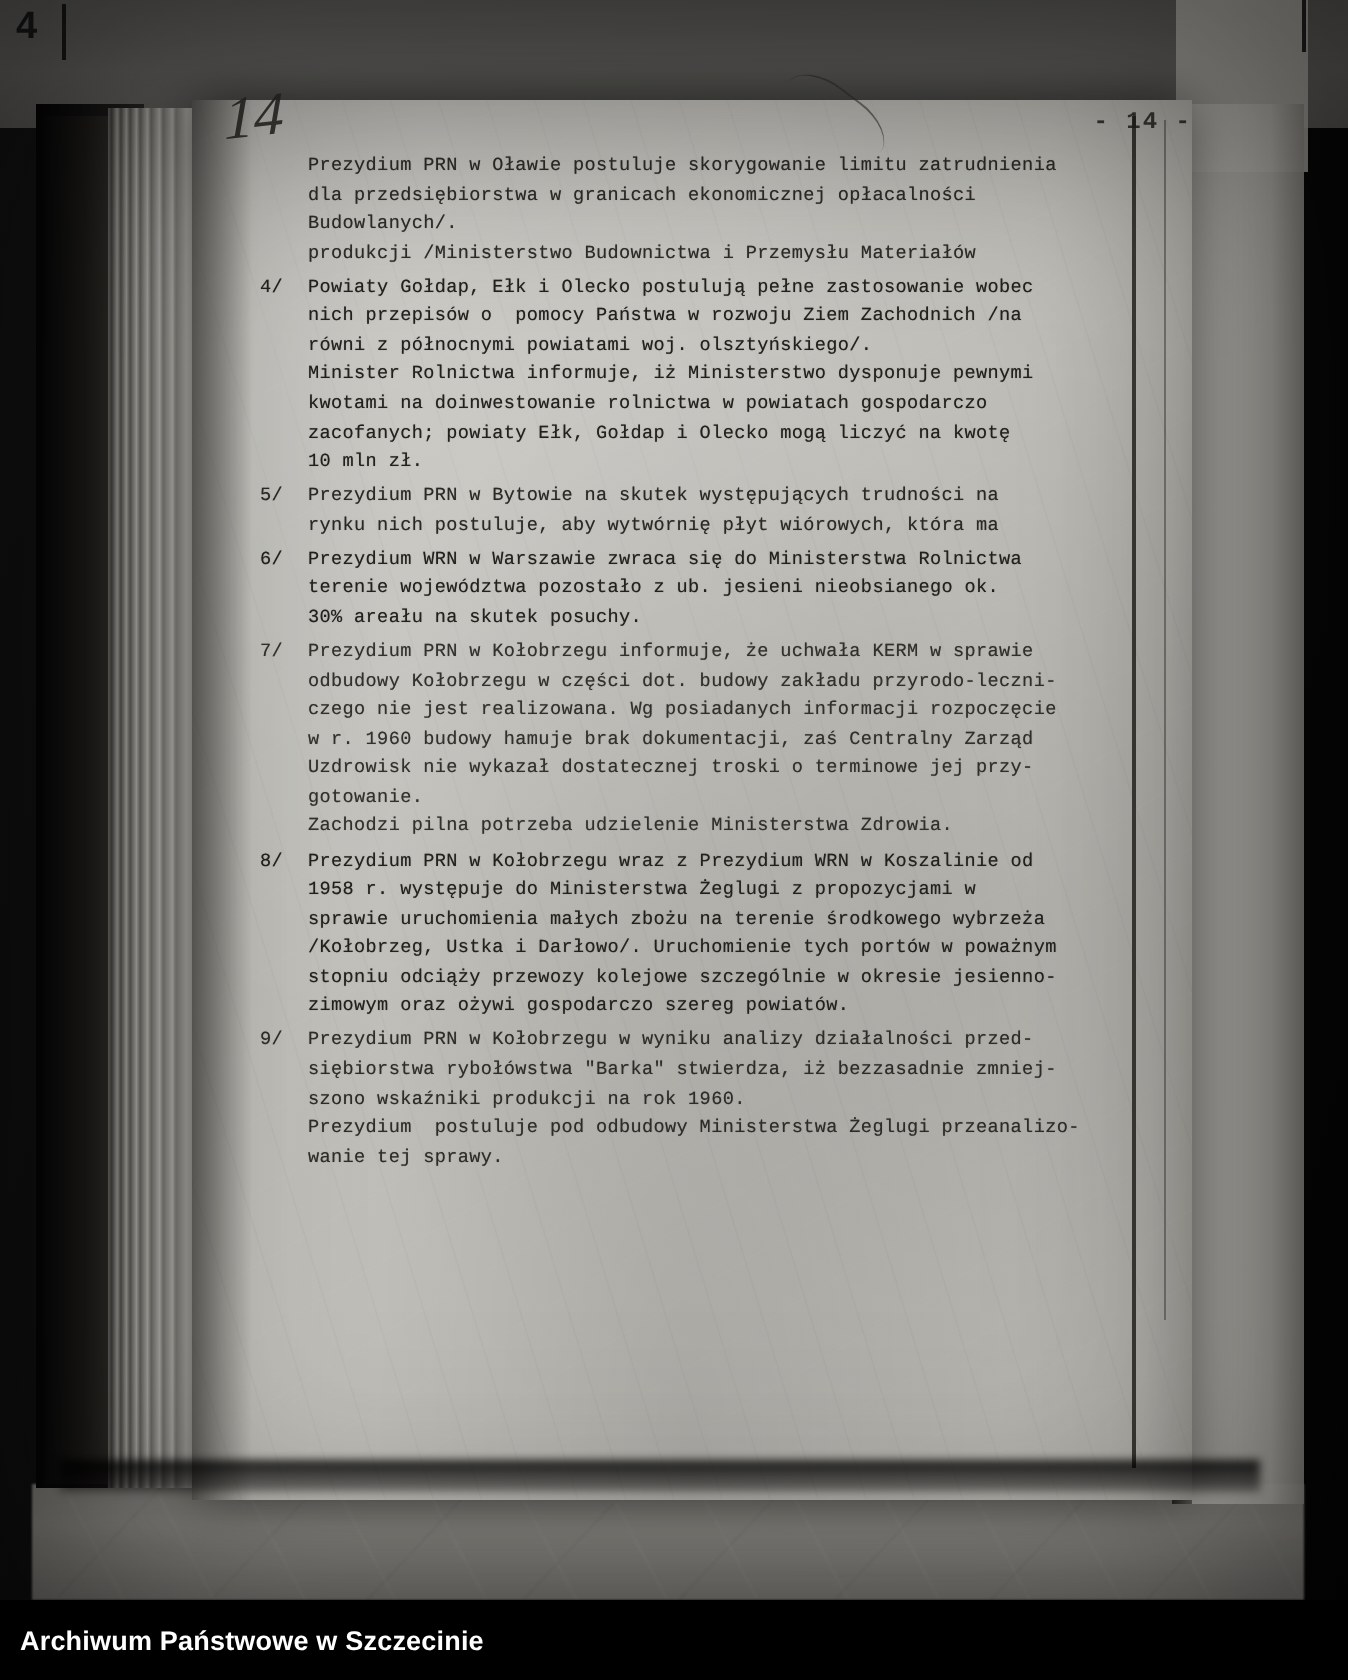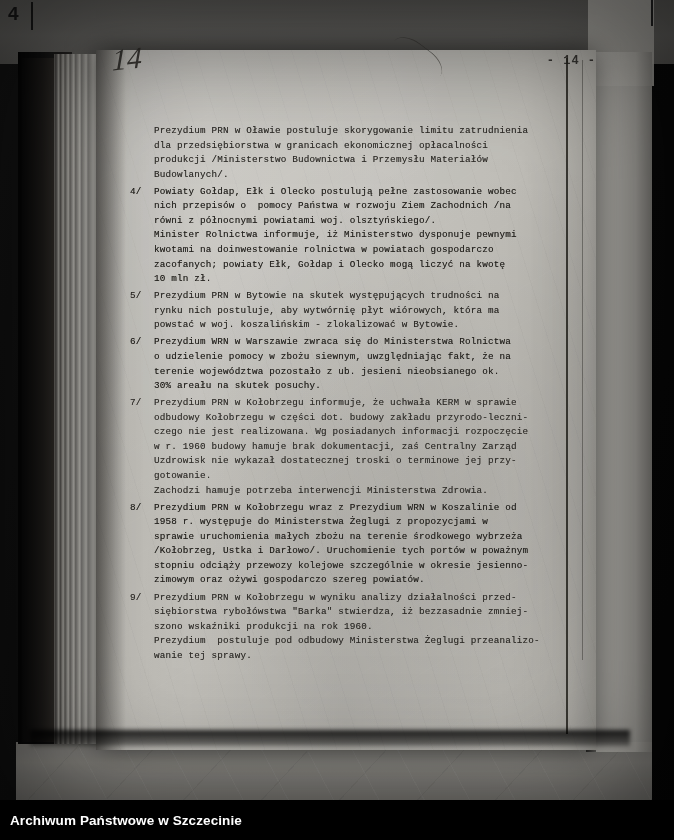--- a/index.html
+++ b/index.html
@@ -277,21 +277,21 @@
     padding-left: 24px;
   }
   .marker {
     position: absolute;
     left: 0;
     top: 0;
   }
   .line { display: block; white-space: pre; }
 
   
-  .body-text { text-shadow: 0 0 .45px rgba(40,38,34,.55); margin-top: 48px; }
+  .body-text { text-shadow: 0 0 .45px rgba(40,38,34,.55); }
   .para:nth-child(1) { opacity: .93; }
   .para:nth-child(3) { opacity: .95; }
   .para:nth-child(5) { opacity: .9; }
   .para:nth-child(7) { opacity: .92; }
 
   
   .tone {
     position: absolute;
     inset: 0;
     background: rgba(120,118,112,.06);
@@ -350,55 +350,53 @@
     <div class="content">
 
       <div class="hand-mark">14</div>
       <div class="pen-stroke"></div>
       <div class="page-number">- 14 -</div>
 
       <div class="body-text" id="body-text">
           <div class="para">
             <span class="line">Prezydium PRN w Oławie postuluje skorygowanie limitu zatrudnienia</span>
             <span class="line">dla przedsiębiorstwa w granicach ekonomicznej opłacalności</span>
+            <span class="line">Budowlanych/.</span>
             <span class="line">produkcji /Ministerstwo Budownictwa i Przemysłu Materiałów</span>
-            <span class="line">Budowlanych/.</span>
           </div>
           <div class="para">
             <span class="marker">4/</span>
             <span class="line">Powiaty Gołdap, Ełk i Olecko postulują pełne zastosowanie wobec</span>
             <span class="line">nich przepisów o  pomocy Państwa w rozwoju Ziem Zachodnich /na</span>
             <span class="line">równi z północnymi powiatami woj. olsztyńskiego/.</span>
             <span class="line">Minister Rolnictwa informuje, iż Ministerstwo dysponuje pewnymi</span>
             <span class="line">kwotami na doinwestowanie rolnictwa w powiatach gospodarczo</span>
             <span class="line">zacofanych; powiaty Ełk, Gołdap i Olecko mogą liczyć na kwotę</span>
             <span class="line">10 mln zł.</span>
           </div>
           <div class="para">
             <span class="marker">5/</span>
             <span class="line">Prezydium PRN w Bytowie na skutek występujących trudności na</span>
             <span class="line">rynku nich postuluje, aby wytwórnię płyt wiórowych, która ma</span>
-            <span class="line">powstać w woj. koszalińskim - zlokalizować w Bytowie.</span>
           </div>
           <div class="para">
             <span class="marker">6/</span>
             <span class="line">Prezydium WRN w Warszawie zwraca się do Ministerstwa Rolnictwa</span>
-            <span class="line">o udzielenie pomocy w zbożu siewnym, uwzględniając fakt, że na</span>
             <span class="line">terenie województwa pozostało z ub. jesieni nieobsianego ok.</span>
             <span class="line">30% areału na skutek posuchy.</span>
           </div>
           <div class="para">
             <span class="marker">7/</span>
             <span class="line">Prezydium PRN w Kołobrzegu informuje, że uchwała KERM w sprawie</span>
             <span class="line">odbudowy Kołobrzegu w części dot. budowy zakładu przyrodo-leczni-</span>
             <span class="line">czego nie jest realizowana. Wg posiadanych informacji rozpoczęcie</span>
             <span class="line">w r. 1960 budowy hamuje brak dokumentacji, zaś Centralny Zarząd</span>
             <span class="line">Uzdrowisk nie wykazał dostatecznej troski o terminowe jej przy-</span>
             <span class="line">gotowanie.</span>
-            <span class="line">Zachodzi hamuje potrzeba interwencji Ministerstwa Zdrowia.</span>
+            <span class="line">Zachodzi pilna potrzeba udzielenie Ministerstwa Zdrowia.</span>
           </div>
           <div class="para">
             <span class="marker">8/</span>
             <span class="line">Prezydium PRN w Kołobrzegu wraz z Prezydium WRN w Koszalinie od</span>
             <span class="line">1958 r. występuje do Ministerstwa Żeglugi z propozycjami w</span>
             <span class="line">sprawie uruchomienia małych zbożu na terenie środkowego wybrzeża</span>
             <span class="line">/Kołobrzeg, Ustka i Darłowo/. Uruchomienie tych portów w poważnym</span>
             <span class="line">stopniu odciąży przewozy kolejowe szczególnie w okresie jesienno-</span>
             <span class="line">zimowym oraz ożywi gospodarczo szereg powiatów.</span>
           </div>

